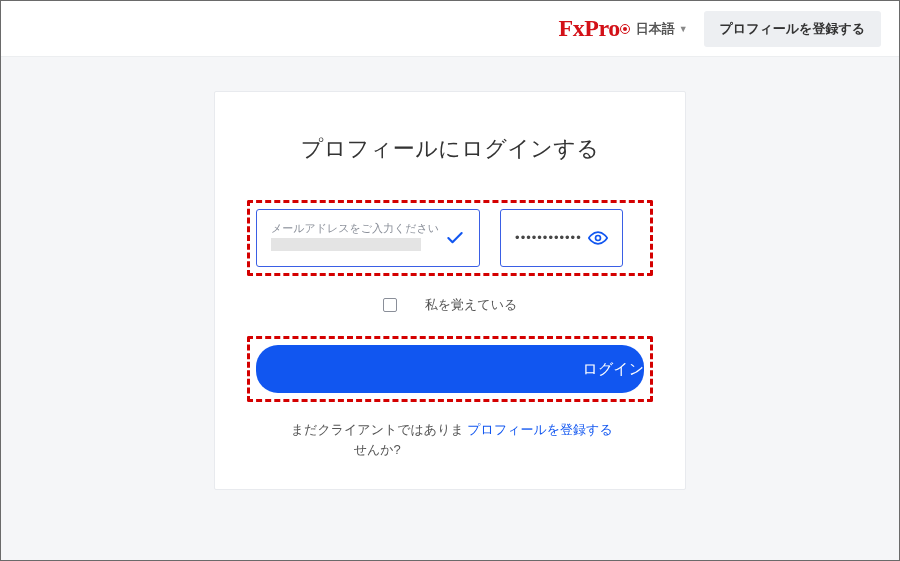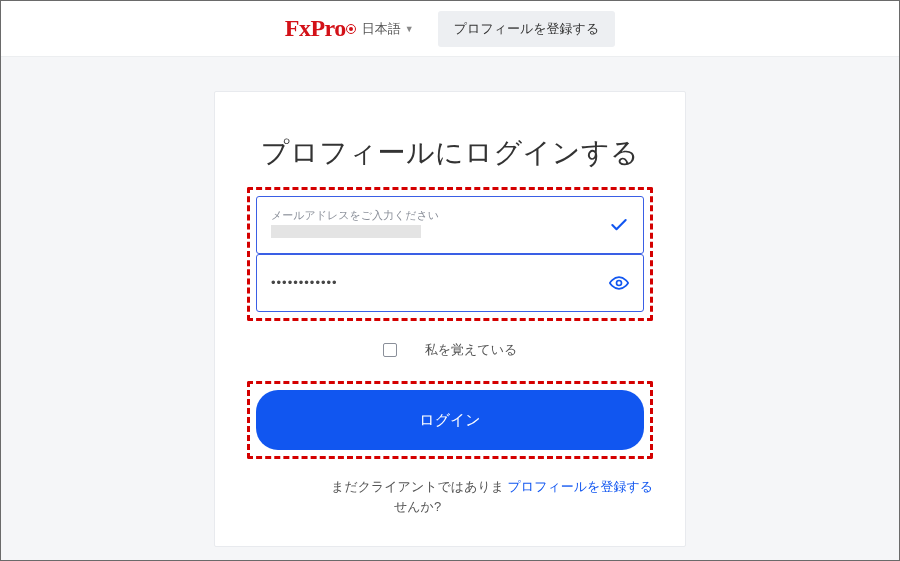--- a/index.html
+++ b/index.html
@@ -10,35 +10,36 @@
     border: 1px solid #6a6a6a;
     position: relative;
   }
 
   
   .header {
     height: 56px;
     background: #fff;
     display: flex;
     align-items: center;
-    justify-content: center;
+    justify-content: flex-end;
     padding: 0 18px;
     border-bottom: 1px solid #eceef0;
   }
   .logo {
     font-family: Georgia, 'Times New Roman', serif;
     font-size: 24px;
     font-weight: 700;
     color: #d31118;
     letter-spacing: -0.5px;
   }
   .header-right {
     display: flex;
     align-items: center;
-    gap: 24px;
+    gap: 16px;
+    font-weight: bold;
   }
   .lang-select {
     display: flex;
     align-items: center;
     gap: 6px;
     font-size: 13px;
     color: #555;
     cursor: pointer;
   }
   .lang-dot {
@@ -68,37 +69,38 @@
   
   .card {
     width: 472px;
     background: #fff;
     border: 1px solid #e8eaee;
     border-radius: 2px;
     margin: 34px auto 0;
     padding: 42px 32px 30px;
   }
   .card-title {
-    font-size: 28px;
+    font-size: 22px;
     font-weight: 400;
     color: #333;
     text-align: center;
-    margin-bottom: 15px;
+    margin-bottom: 36px;
     letter-spacing: 0.5px;
   }
 
   
   .dash-box {
     border: 3px dashed #d40000;
     padding: 6px;
     border-radius: 2px;
   }
   .dash-fields {
     display: flex;
-    flex-direction: column;
+    flex-direction: row;
+    gap: 20px;
     margin: 0 auto 20px;
   }
 
   
   .field {
     position: relative;
     border: 1px solid #3a5fe5;
     border-radius: 3px;
     padding: 8px 40px 10px 14px;
     min-height: 58px;
@@ -146,33 +148,34 @@
     border-radius: 2px;
     flex-shrink: 0;
   }
   .remember-label { color: #555; }
   .link { color: #1156f0; cursor: pointer; }
 
   
   .dash-button { margin: 0 auto 18px; }
   .login-btn {
     width: 100%;
-    height: 60px;
+    height: 48px;
     border: none;
     border-radius: 22px;
     background: #1156f0;
     color: #fff;
     font-size: 15px;
     cursor: pointer;
+    text-align: right;
   }
 
   
   .row-footer {
     display: flex;
-    justify-content: flex-end;
+    justify-content: center;
     font-size: 13px;
     color: #555;
   }
   .row-footer .col {
     max-width: 180px;
     text-align: center;
     line-height: 1.5;
   }
 </style>
 </head>

